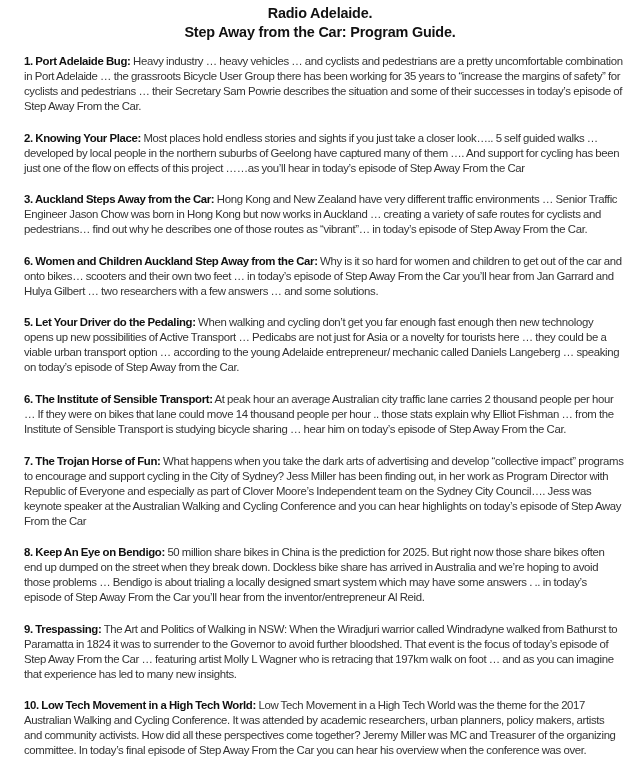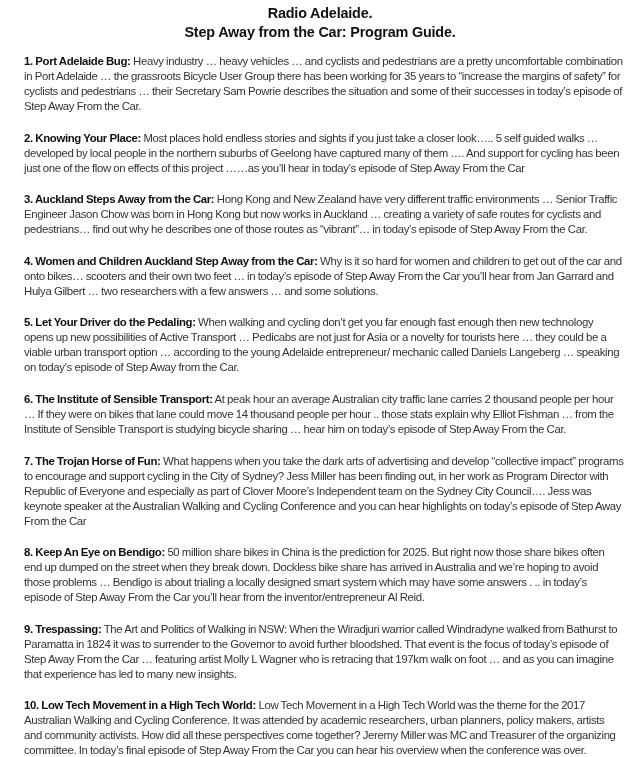--- a/index.html
+++ b/index.html
@@ -38,21 +38,21 @@
 <div class="page">
   <h1 class="title">
     <div>Radio Adelaide.</div>
     <div>Step Away from the Car: Program Guide.</div>
   </h1>
 
   <div class="list">
     <p class="item"><span class="head">1. Port Adelaide Bug:</span><span> Heavy industry … heavy vehicles … and cyclists and pedestrians are a pretty uncomfortable combination in Port Adelaide … the grassroots Bicycle User Group there has been working for 35 years to “increase the margins of safety” for cyclists and pedestrians … their Secretary Sam Powrie describes the situation and some of their successes in today’s episode of Step Away From the Car.</span></p>
     <p class="item"><span class="head">2. Knowing Your Place:</span><span> Most places hold endless stories and sights if you just take a closer look….. 5 self guided walks … developed by local people in the northern suburbs of Geelong have captured many of them …. And support for cycling has been just one of the flow on effects of this project ……as you’ll hear in today’s episode of Step Away From the Car</span></p>
     <p class="item"><span class="head">3. Auckland Steps Away from the Car:</span><span> Hong Kong and New Zealand have very different traffic environments … Senior Traffic Engineer Jason Chow was born in Hong Kong but now works in Auckland … creating a variety of safe routes for cyclists and pedestrians… find out why he describes one of those routes as “vibrant”… in today’s episode of Step Away From the Car.</span></p>
-    <p class="item"><span class="head">4. Women and Children Auckland Step Away from the Car:</span><span> Why is it so hard for women and children to get out of the car and onto bikes… scooters and their own two feet … in today’s episode of Step Away From the Car you’ll hear from Jan Garrard and Hulya Gilbert … two researchers with a few answers … and some solutions.</span></p>
+    <p class="item"><span class="head">6. Women and Children Auckland Step Away from the Car:</span><span> Why is it so hard for women and children to get out of the car and onto bikes… scooters and their own two feet … in today’s episode of Step Away From the Car you’ll hear from Jan Garrard and Hulya Gilbert … two researchers with a few answers … and some solutions.</span></p>
     <p class="item"><span class="head">5. Let Your Driver do the Pedaling:</span><span> When walking and cycling don’t get you far enough fast enough then new technology opens up new possibilities of Active Transport … Pedicabs are not just for Asia or a novelty for tourists here … they could be a viable urban transport option … according to the young Adelaide entrepreneur/ mechanic called Daniels Langeberg … speaking on today’s episode of Step Away from the Car.</span></p>
     <p class="item"><span class="head">6. The Institute of Sensible Transport:</span><span> At peak hour an average Australian city traffic lane carries 2 thousand people per hour … If they were on bikes that lane could move 14 thousand people per hour .. those stats explain why Elliot Fishman … from the Institute of Sensible Transport is studying bicycle sharing … hear him on today’s episode of Step Away From the Car.</span></p>
     <p class="item"><span class="head">7. The Trojan Horse of Fun:</span><span> What happens when you take the dark arts of advertising and develop “collective impact” programs to encourage and support cycling in the City of Sydney? Jess Miller has been finding out, in her work as Program Director with Republic of Everyone and especially as part of Clover Moore’s Independent team on the Sydney City Council…. Jess was keynote speaker at the Australian Walking and Cycling Conference and you can hear highlights on today’s episode of Step Away From the Car</span></p>
     <p class="item"><span class="head">8. Keep An Eye on Bendigo:</span><span> 50 million share bikes in China is the prediction for 2025. But right now those share bikes often end up dumped on the street when they break down. Dockless bike share has arrived in Australia and we’re hoping to avoid those problems … Bendigo is about trialing a locally designed smart system which may have some answers . .. in today’s episode of Step Away From the Car you’ll hear from the inventor/entrepreneur Al Reid.</span></p>
     <p class="item"><span class="head">9. Trespassing:</span><span> The Art and Politics of Walking in NSW: When the Wiradjuri warrior called Windradyne walked from Bathurst to Paramatta in 1824 it was to surrender to the Governor to avoid further bloodshed. That event is the focus of today’s episode of Step Away From the Car … featuring artist Molly L Wagner who is retracing that 197km walk on foot … and as you can imagine that experience has led to many new insights.</span></p>
     <p class="item"><span class="head">10. Low Tech Movement in a High Tech World:</span><span> Low Tech Movement in a High Tech World was the theme for the 2017 Australian Walking and Cycling Conference. It was attended by academic researchers, urban planners, policy makers, artists and community activists. How did all these perspectives come together? Jeremy Miller was MC and Treasurer of the organizing committee. In today’s final episode of Step Away From the Car you can hear his overview when the conference was over.</span></p>
   </div>
 </div>
 
 </body></html>

